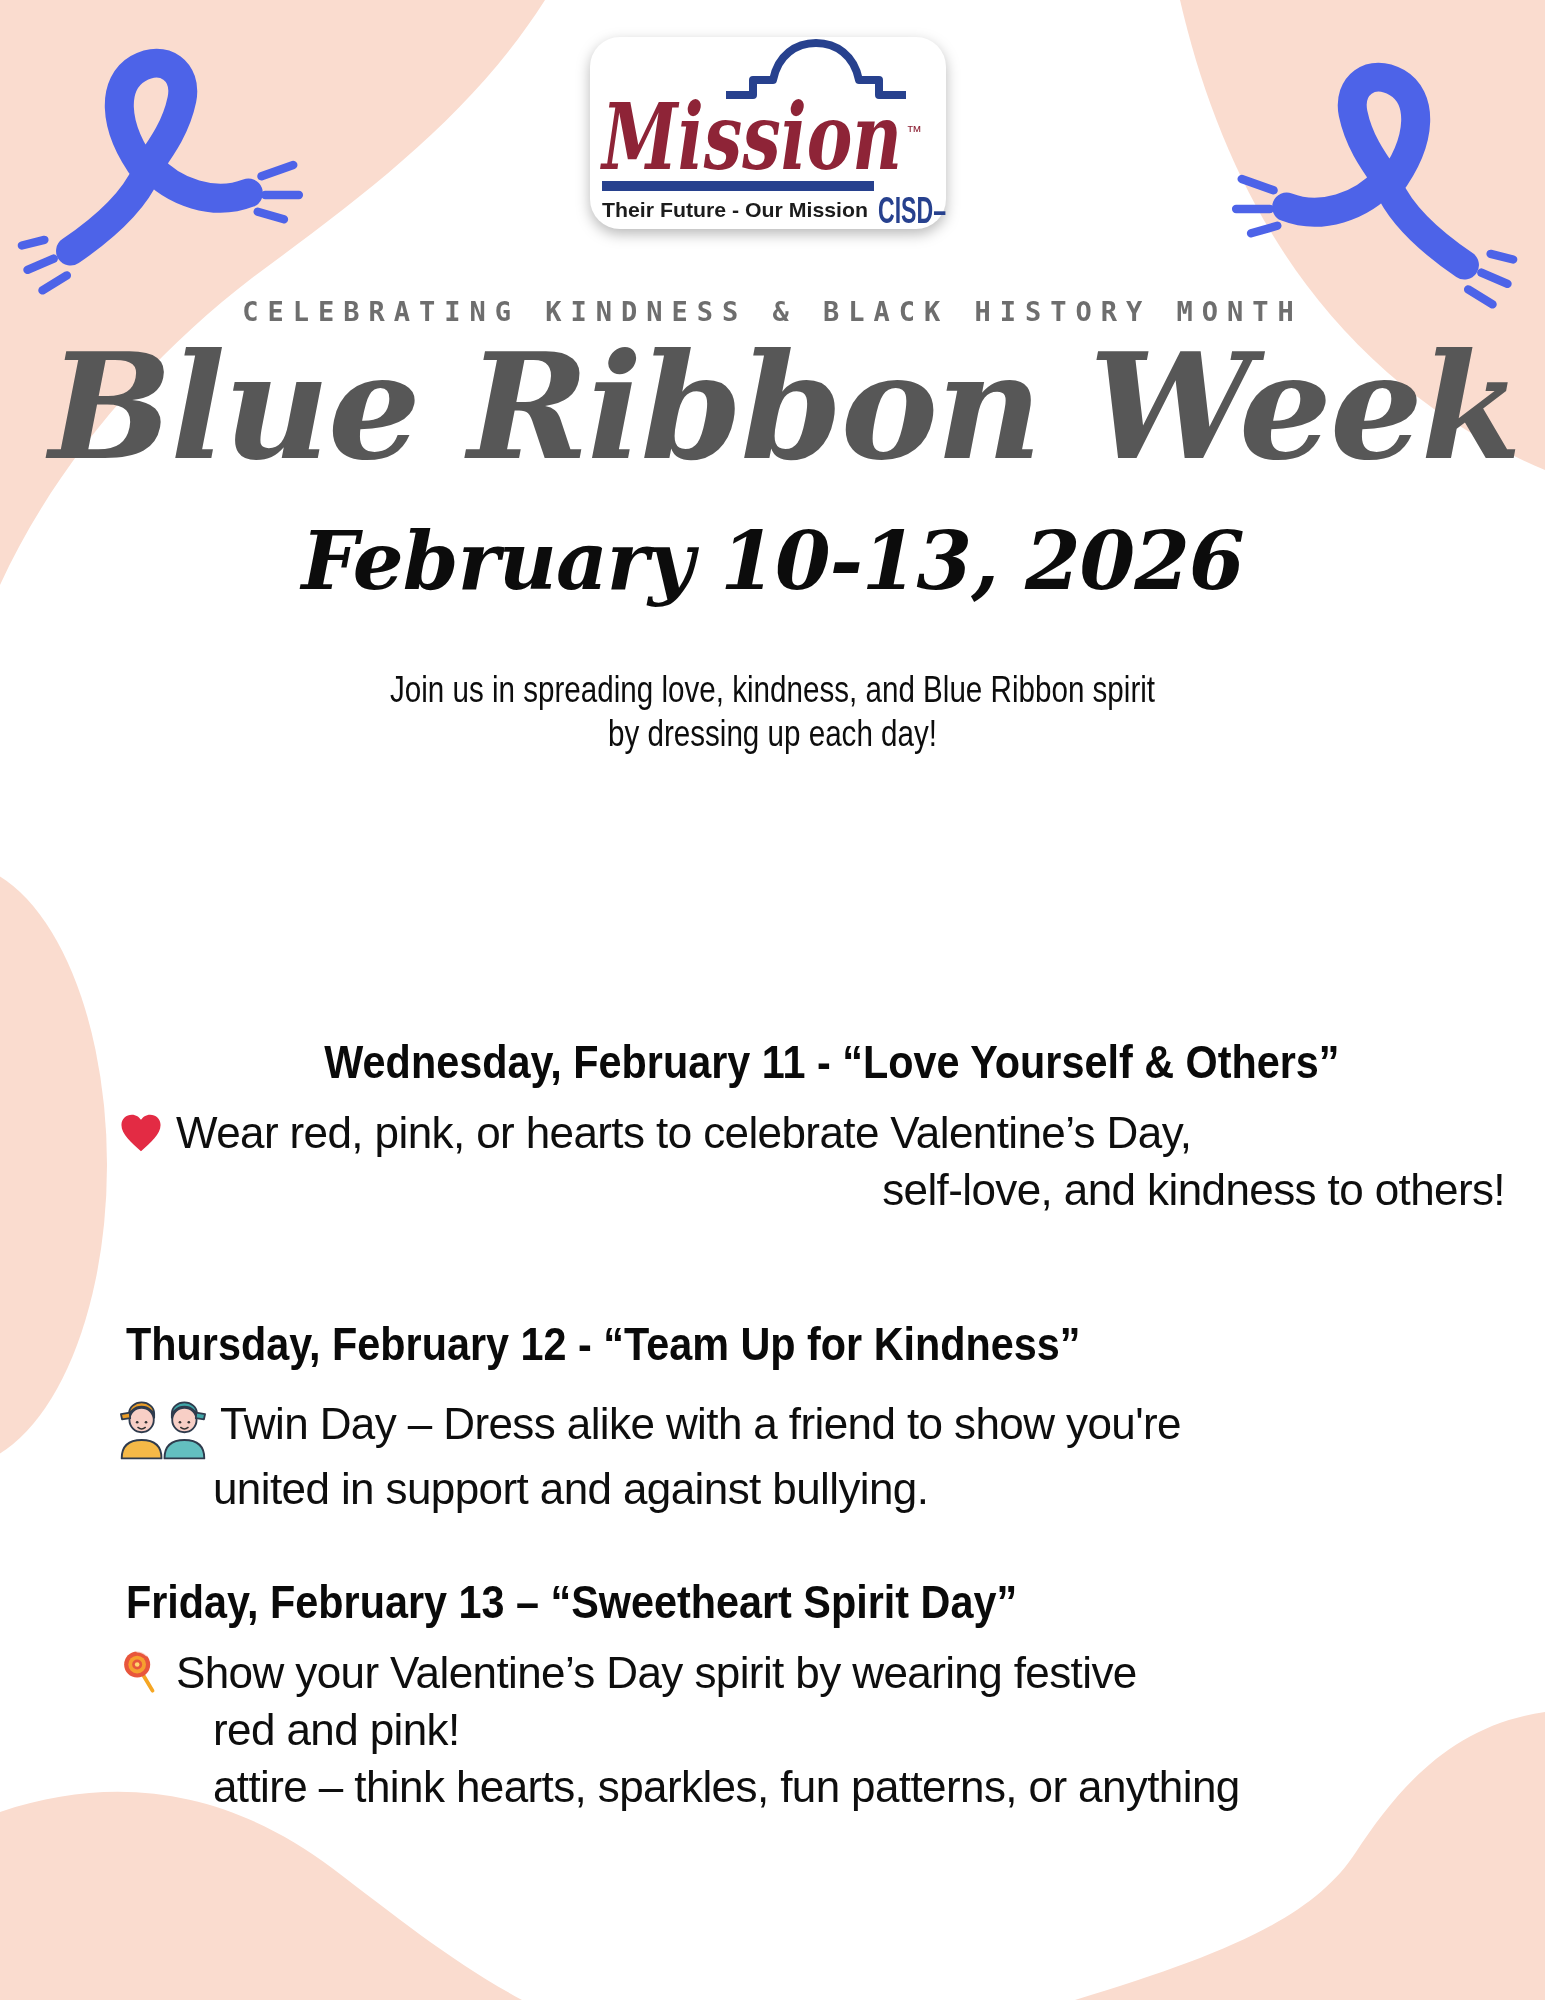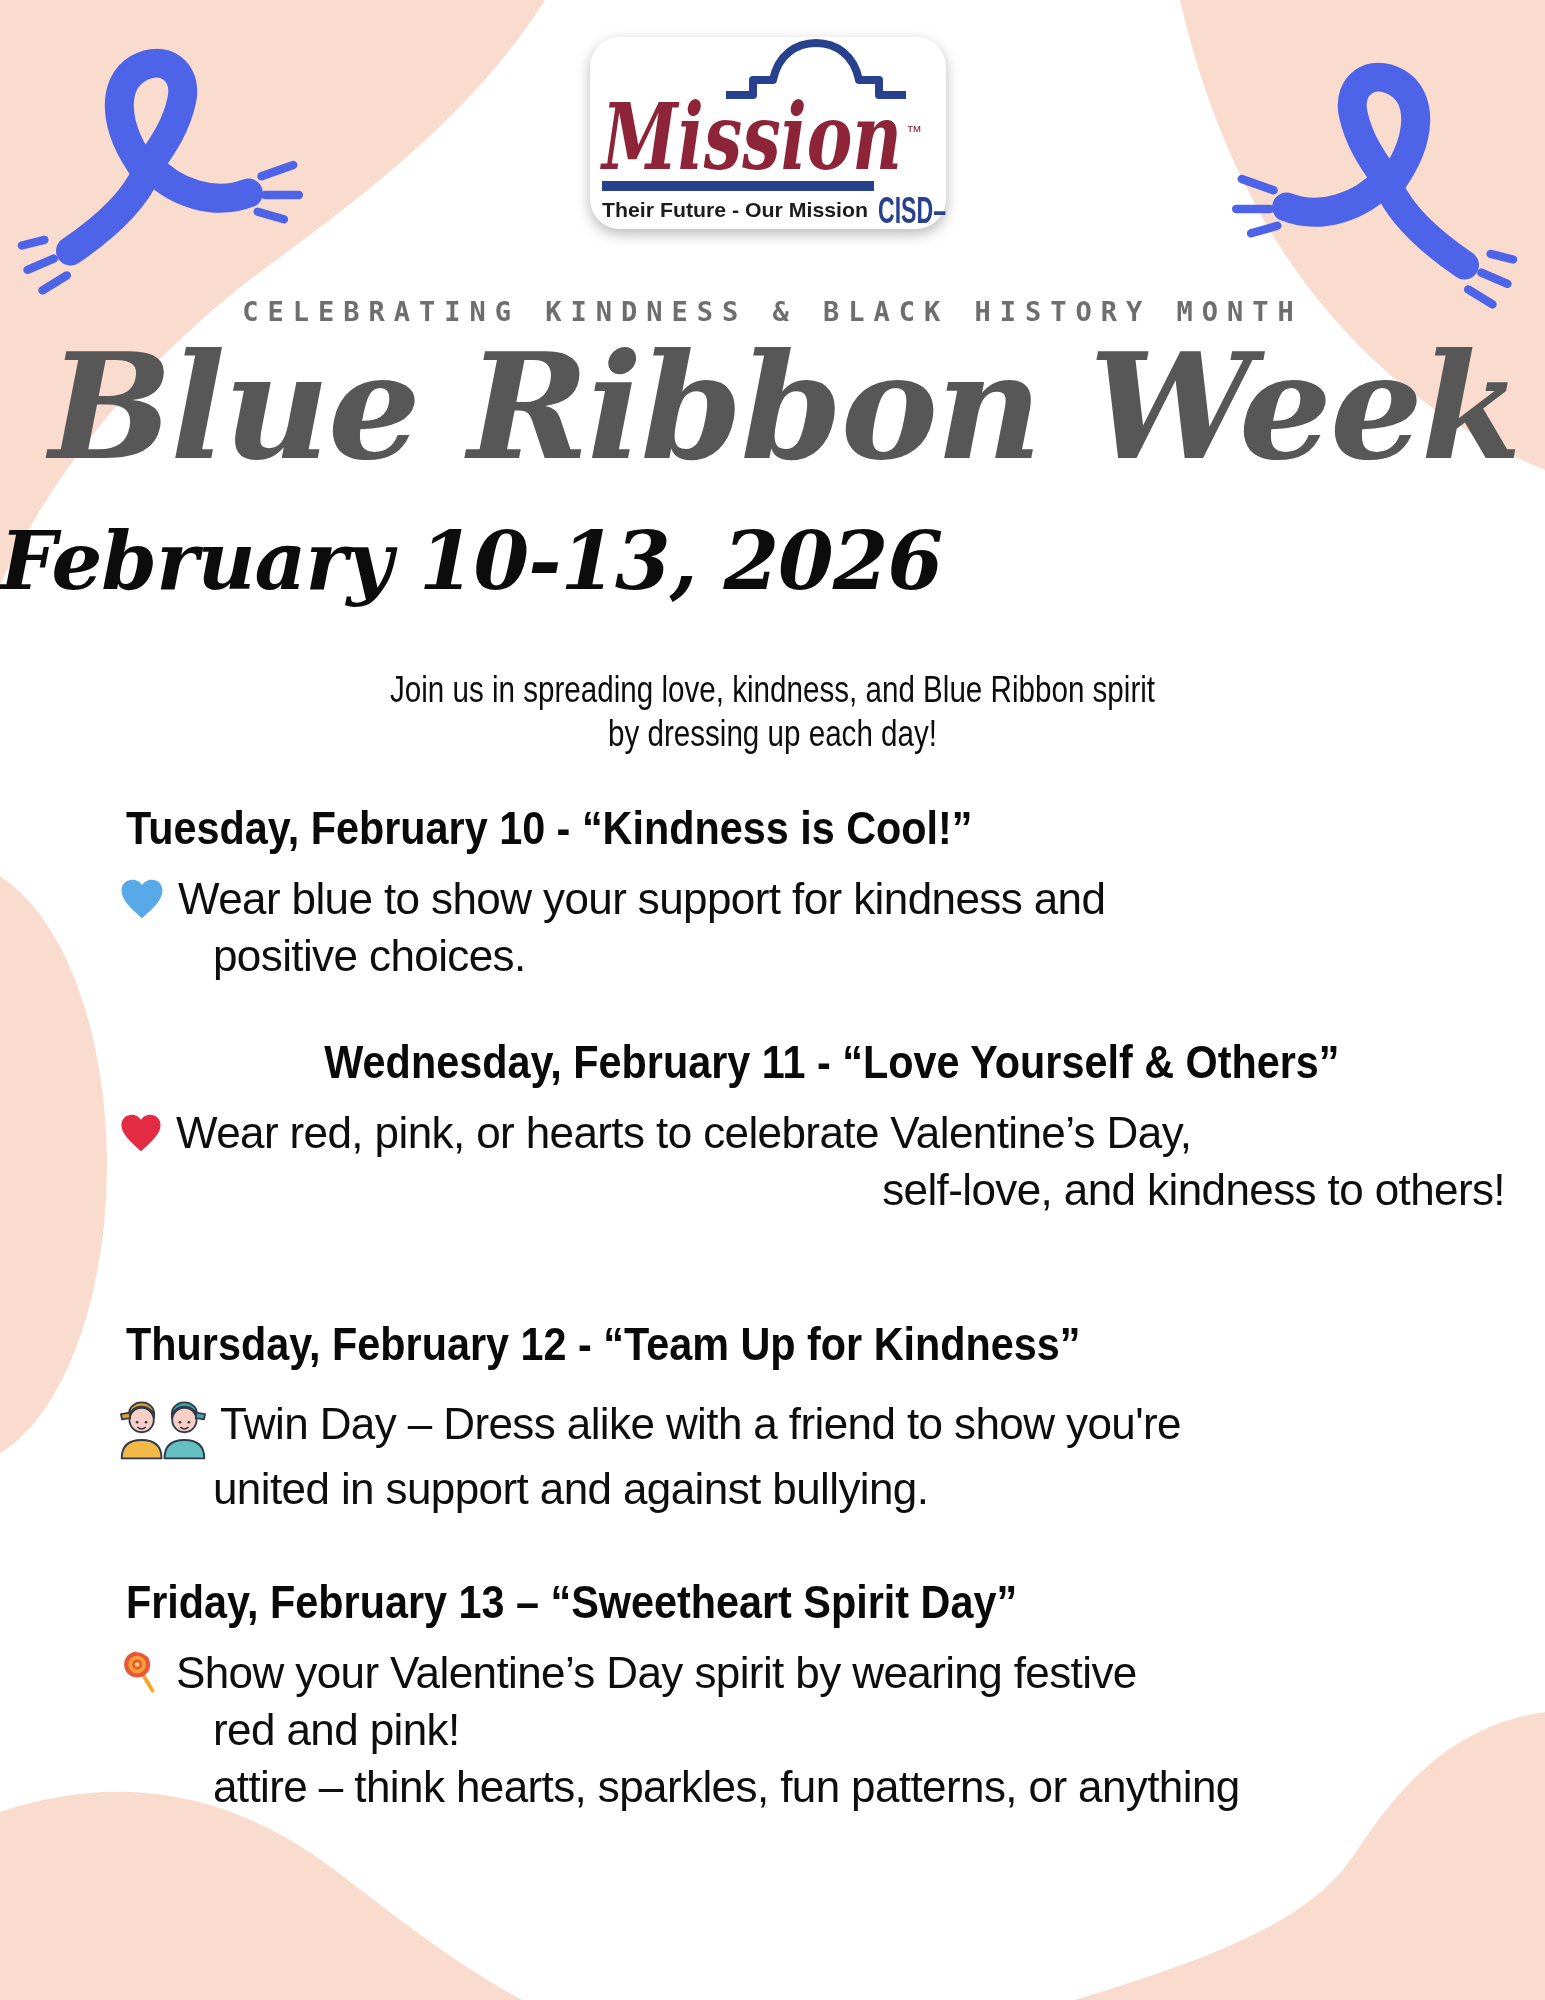--- a/index.html
+++ b/index.html
@@ -20,21 +20,21 @@
     letter-spacing:9px;color:var(--kicker-gray);white-space:nowrap;
   }
   .title{
     position:absolute;left:0;top:330px;width:100%;text-align:center;
     font-family:"DejaVu Serif",serif;font-style:italic;font-weight:700;
     font-size:146px;line-height:1.05;color:var(--title-gray);white-space:nowrap;
     letter-spacing:-2px;
     padding-left:12px;
   }
   .date-line{
-    position:absolute;left:0;top:514px;width:100%;
+    position:absolute;left:0;top:514px;width:100%;text-align:center;
     font-family:"DejaVu Serif",serif;font-style:italic;font-weight:700;
     font-size:80px;color:#0c0c0c;white-space:nowrap;letter-spacing:-1px;
   }
   .intro{
     position:absolute;left:0;top:668px;width:100%;text-align:center;
     font-size:37px;line-height:1.2;color:#0d0d0d;
     transform:scaleX(0.8);transform-origin:50% 0;white-space:nowrap;
   }
   .day{position:absolute;left:118px;right:40px;}
   .day-heading{
@@ -96,34 +96,20 @@
   </svg>
 
   <div class="kicker">CELEBRATING KINDNESS &amp; BLACK HISTORY MONTH</div>
   <div class="title">Blue Ribbon Week</div>
   <div class="date-line">February 10-13, 2026</div>
   <div class="intro">
     <div>Join us in spreading love, kindness, and Blue Ribbon spirit</div>
     <div>by dressing up each day!</div>
   </div>
 
-  <section class="day t1">
-    <h2 class="day-heading">Tuesday, February 10 - “Kindness is Cool!”</h2>
-    <div class="day-body">
-      <div class="day-line1">
-        <span class="icon-box">
-          <svg width="48" height="46" viewBox="0 0 36 36" aria-hidden="true">
-            <path fill="var(--heart-blue)" d="M18 33 C10 26 2 19 2 11.5 C2 6 6 3 10.5 3 C14 3 16.6 5 18 7.2 C19.4 5 22 3 25.5 3 C30 3 34 6 34 11.5 C34 19 26 26 18 33 Z"></path>
-          </svg>
-        </span>
-        <span>Wear blue to show your support for kindness and</span>
-      </div>
-      <div class="day-line">positive choices.</div>
-    </div>
-  </section>
 
   <section class="day t2">
     <h2 class="day-heading">Wednesday, February 11 - “Love Yourself &amp; Others”</h2>
     <div class="day-body">
       <div class="day-line1">
         <span class="icon-box">
           <svg width="46" height="44" viewBox="0 0 36 36" aria-hidden="true">
             <path fill="var(--heart-red)" d="M18 33 C10 26 2 19 2 11.5 C2 6 6 3 10.5 3 C14 3 16.6 5 18 7.2 C19.4 5 22 3 25.5 3 C30 3 34 6 34 11.5 C34 19 26 26 18 33 Z"></path>
           </svg>
         </span>

